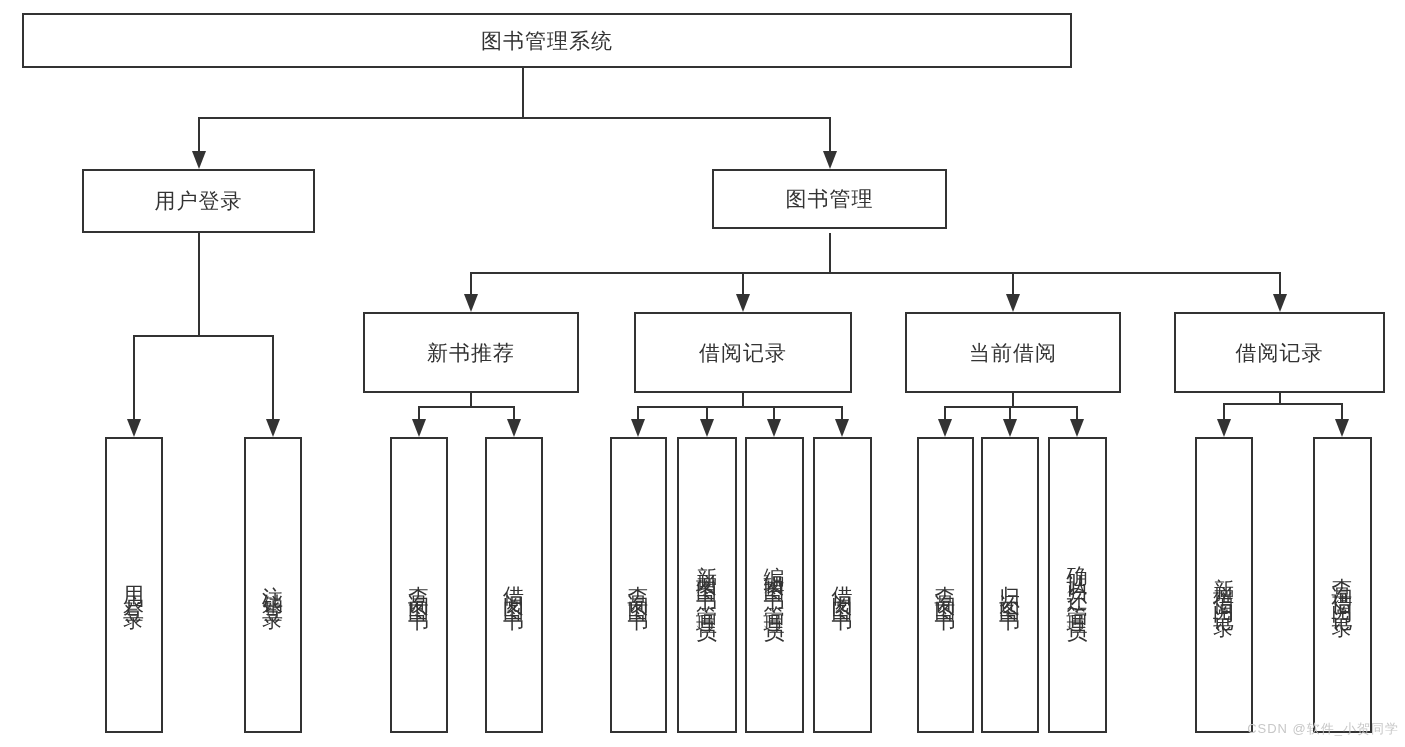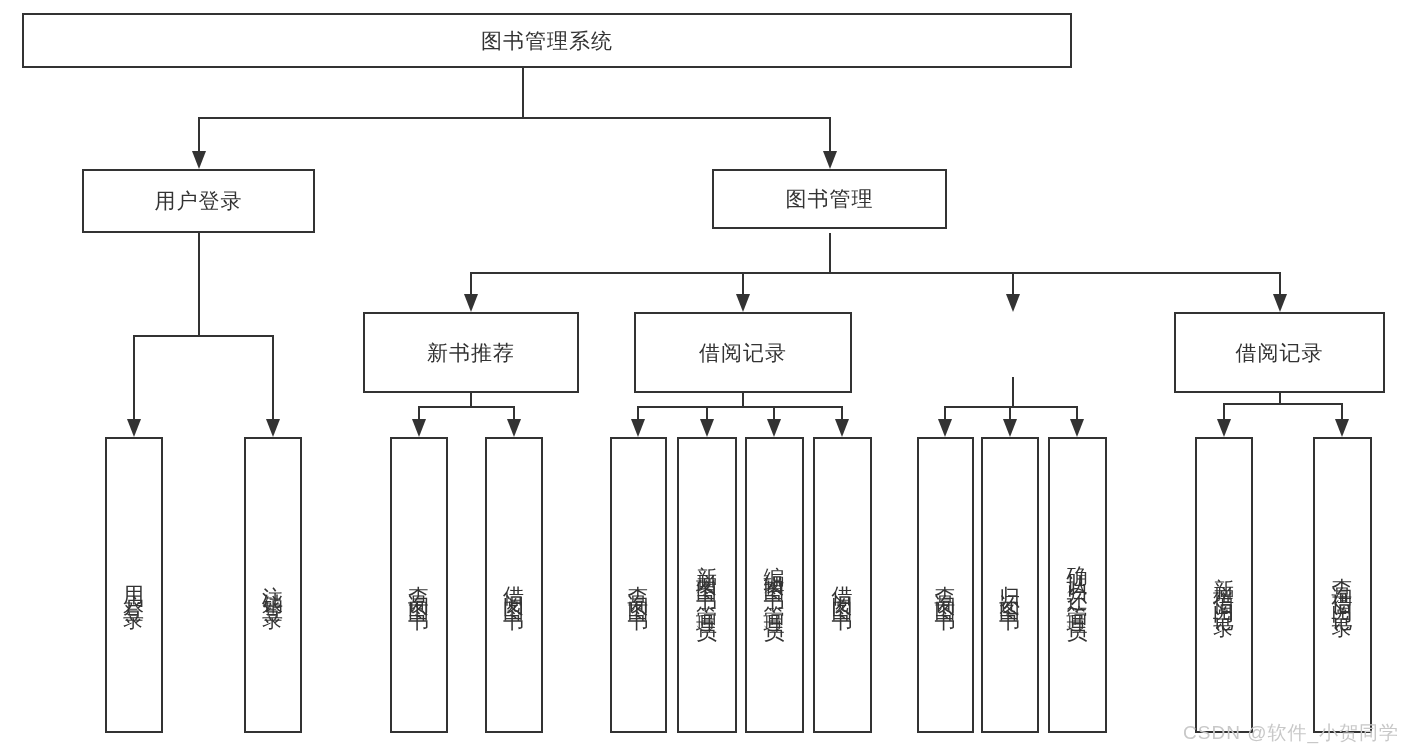--- a/index.html
+++ b/index.html
@@ -33,21 +33,21 @@
   .vbox .vtext{
     writing-mode:vertical-rl;
     text-orientation:mixed;
     letter-spacing:8px;
     line-height:1;
   }
   .lv3{top:312px;height:81px;}
   #watermark{
     position:absolute;
     right:6px;top:720px;
-    font-size:19px;
+    font-size:13px;
     color:#c8c8c8;
     letter-spacing:1px;
     white-space:nowrap;
   }
 </style>
 </head>
 <body>
 
 <div id="stage">
 
@@ -111,20 +111,23 @@
   <div class="hbox" style="left:712px;top:169px;width:235px;height:60px;">
     <span>图书管理</span>
   </div>
 
   <div class="hbox lv3" style="left:363px;width:216px;">
     <span>新书推荐</span>
   </div>
   <div class="hbox lv3" style="left:634px;width:218px;">
     <span>借阅记录</span>
   </div>
+  <div class="hbox lv3" style="left:905px;width:216px;">
+    <span>当前借阅</span>
+  </div>
   <div class="hbox lv3" style="left:1174px;width:211px;">
     <span>借阅记录</span>
   </div>
 
   <div class="vbox" style="left:105px;width:58px;">
     <span class="vtext">用户登录</span>
   </div>
   <div class="vbox" style="left:244px;width:58px;">
     <span class="vtext">注销登录</span>
   </div>

